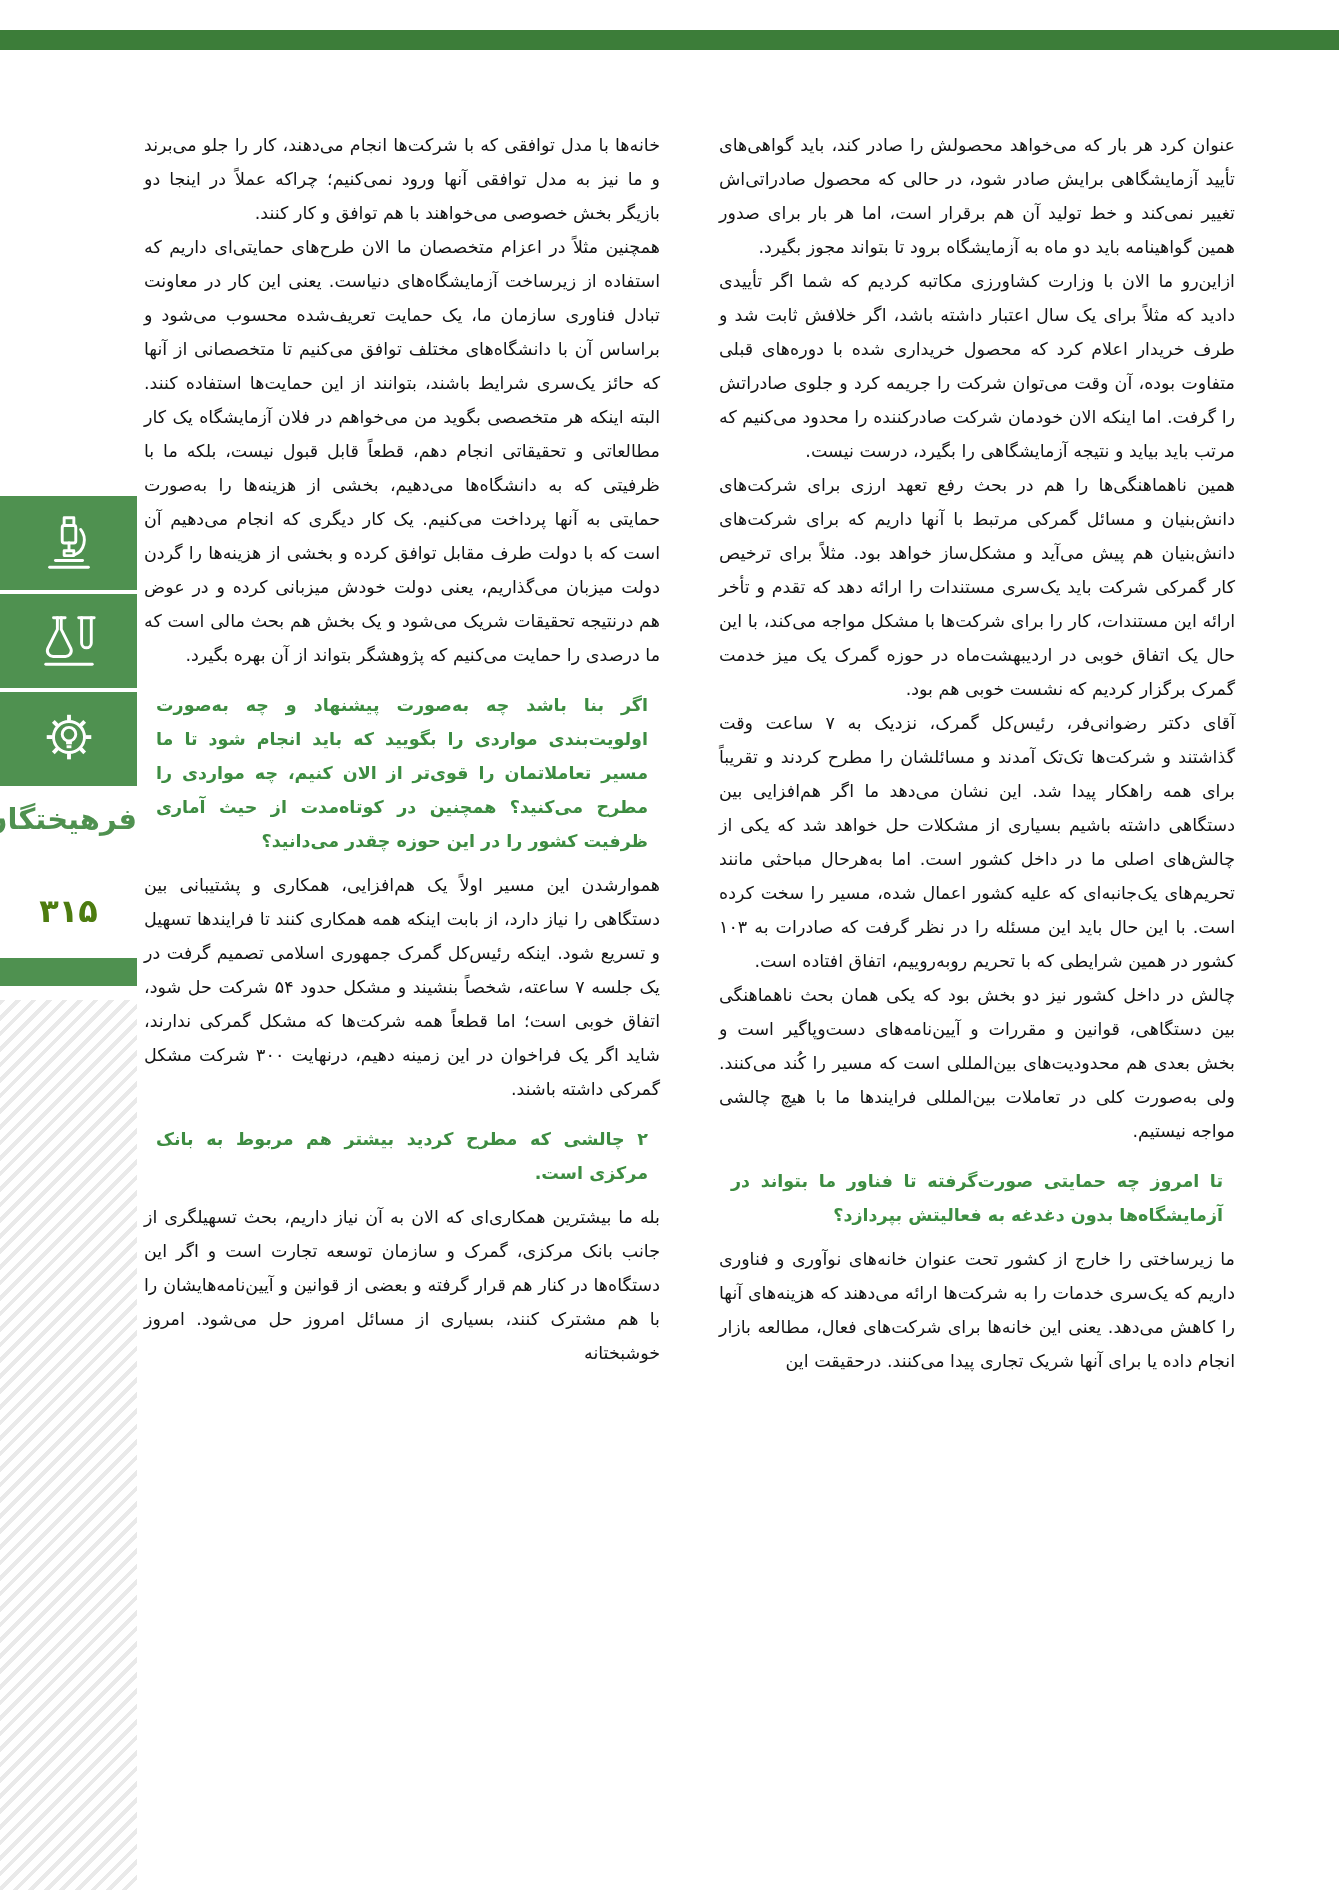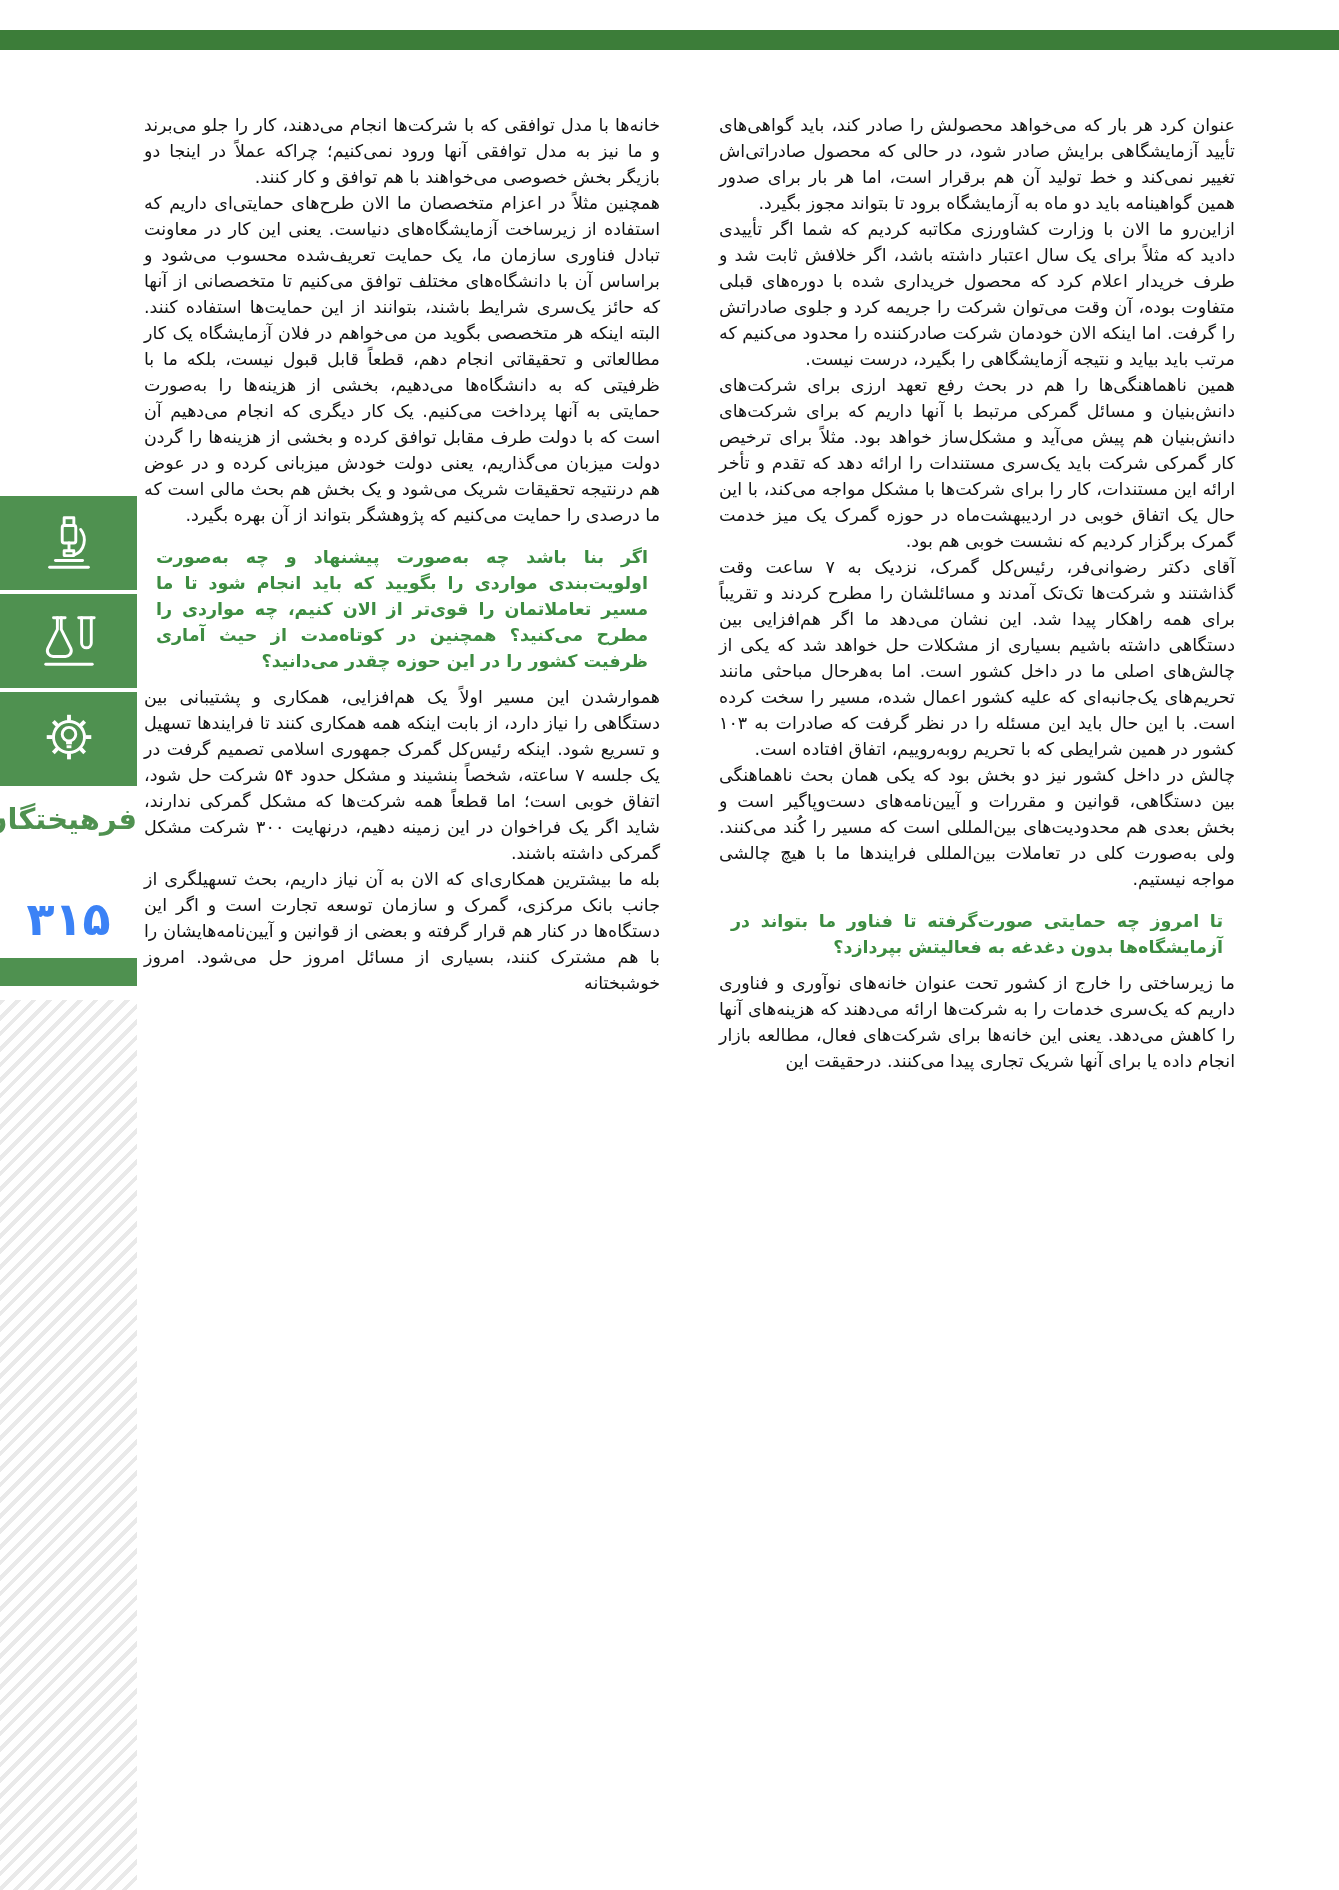--- a/index.html
+++ b/index.html
@@ -37,44 +37,44 @@
 
   .logo {
     position:absolute; top:802px; left:0; width:137px;
     text-align:center;
     color:var(--green-accent, #4f9150);
     font-weight:bold; font-size:29px; line-height:34px;
     direction:rtl;
   }
   .page-number {
     position:absolute; top:892px; left:0; width:137px;
-    text-align:center; font-size:46px; font-weight:bold;
-    color:#3b82f6;
+    text-align:center; font-size:32px; font-weight:bold;
+    color:#4d7c0f;
   }
   .rail-strip {
     position:absolute; top:958px; left:0;
     width:137px; height:28px;
     background:var(--green-accent, #4f9150);
   }
   .striped {
     position:absolute; top:1000px; left:0;
     width:137px; height:890px;
     background:repeating-linear-gradient(135deg,
       var(--stripe-color, #e9e9e9) 0 4px,
       #ffffff 4px 11px);
   }
 
   
   .col {
-    position:absolute; top:112px;
+    position:absolute; top:128px;
     width:516px;
     direction:rtl;
     text-align:justify;
     font-size:17.5px;
-    line-height:26px;
+    line-height:34px;
     color:#141414;
   }
   .col-right { right:104px; }
   .col-left  { right:679px; }
   .para { margin:0; }
   .question {
     color:var(--green-heading, #3d8c41);
     font-weight:bold;
     font-size:17.5px;
     margin:16px 12px 10px;
@@ -158,18 +158,19 @@
       <p class="para">چالش در داخل کشور نیز دو بخش بود که یکی همان بحث ناهماهنگی بین دستگاهی، قوانین و مقررات و آیین‌نامه‌های دست‌وپاگیر است و بخش بعدی هم محدودیت‌های بین‌المللی است که مسیر را کُند می‌کنند. ولی به‌صورت کلی در تعاملات بین‌المللی فرایندها ما با هیچ چالشی مواجه نیستیم.</p>
       <h3 class="question">تا امروز چه حمایتی صورت‌گرفته تا فناور ما بتواند در آزمایشگاه‌ها بدون دغدغه به فعالیتش بپردازد؟</h3>
       <p class="para">ما زیرساختی را خارج از کشور تحت عنوان خانه‌های نوآوری و فناوری داریم که یک‌سری خدمات را به شرکت‌ها ارائه می‌دهند که هزینه‌های آنها را کاهش می‌دهد. یعنی این خانه‌ها برای شرکت‌های فعال، مطالعه بازار انجام داده یا برای آنها شریک تجاری پیدا می‌کنند. درحقیقت این</p>
     </section>
 
     <section class="col col-left">
       <p class="para">خانه‌ها با مدل توافقی که با شرکت‌ها انجام می‌دهند، کار را جلو می‌برند و ما نیز به مدل توافقی آنها ورود نمی‌کنیم؛ چراکه عملاً در اینجا دو بازیگر بخش خصوصی می‌خواهند با هم توافق و کار کنند.</p>
       <p class="para">همچنین مثلاً در اعزام متخصصان ما الان طرح‌های حمایتی‌ای داریم که استفاده از زیرساخت آزمایشگاه‌های دنیاست. یعنی این کار در معاونت تبادل فناوری سازمان ما، یک حمایت تعریف‌شده محسوب می‌شود و براساس آن با دانشگاه‌های مختلف توافق می‌کنیم تا متخصصانی از آنها که حائز یک‌سری شرایط باشند، بتوانند از این حمایت‌ها استفاده کنند. البته اینکه هر متخصصی بگوید من می‌خواهم در فلان آزمایشگاه یک کار مطالعاتی و تحقیقاتی انجام دهم، قطعاً قابل قبول نیست، بلکه ما با ظرفیتی که به دانشگاه‌ها می‌دهیم، بخشی از هزینه‌ها را به‌صورت حمایتی به آنها پرداخت می‌کنیم. یک کار دیگری که انجام می‌دهیم آن است که با دولت طرف مقابل توافق کرده و بخشی از هزینه‌ها را گردن دولت میزبان می‌گذاریم، یعنی دولت خودش میزبانی کرده و در عوض هم درنتیجه تحقیقات شریک می‌شود و یک بخش هم بحث مالی است که ما درصدی را حمایت می‌کنیم که پژوهشگر بتواند از آن بهره بگیرد.</p>
       <h3 class="question">اگر بنا باشد چه به‌صورت پیشنهاد و چه به‌صورت اولویت‌بندی مواردی را بگویید که باید انجام شود تا ما مسیر تعاملاتمان را قوی‌تر از الان کنیم، چه مواردی را مطرح می‌کنید؟ همچنین در کوتاه‌مدت از حیث آماری ظرفیت کشور را در این حوزه چقدر می‌دانید؟</h3>
       <p class="para">هموارشدن این مسیر اولاً یک هم‌افزایی، همکاری و پشتیبانی بین دستگاهی را نیاز دارد، از بابت اینکه همه همکاری کنند تا فرایندها تسهیل و تسریع شود. اینکه رئیس‌کل گمرک جمهوری اسلامی تصمیم گرفت در یک جلسه ۷ ساعته، شخصاً بنشیند و مشکل حدود ۵۴ شرکت حل شود، اتفاق خوبی است؛ اما قطعاً همه شرکت‌ها که مشکل گمرکی ندارند، شاید اگر یک فراخوان در این زمینه دهیم، درنهایت ۳۰۰ شرکت مشکل گمرکی داشته باشند.</p>
+      <h3 class="question">۲ چالشی که مطرح کردید بیشتر هم مربوط به بانک مرکزی است.</h3>
       <p class="para">بله ما بیشترین همکاری‌ای که الان به آن نیاز داریم، بحث تسهیلگری از جانب بانک مرکزی، گمرک و سازمان توسعه تجارت است و اگر این دستگاه‌ها در کنار هم قرار گرفته و بعضی از قوانین و آیین‌نامه‌هایشان را با هم مشترک کنند، بسیاری از مسائل امروز حل می‌شود. امروز خوشبختانه</p>
     </section>
 
   </main>
 
 </div>
 
 </body></html>

